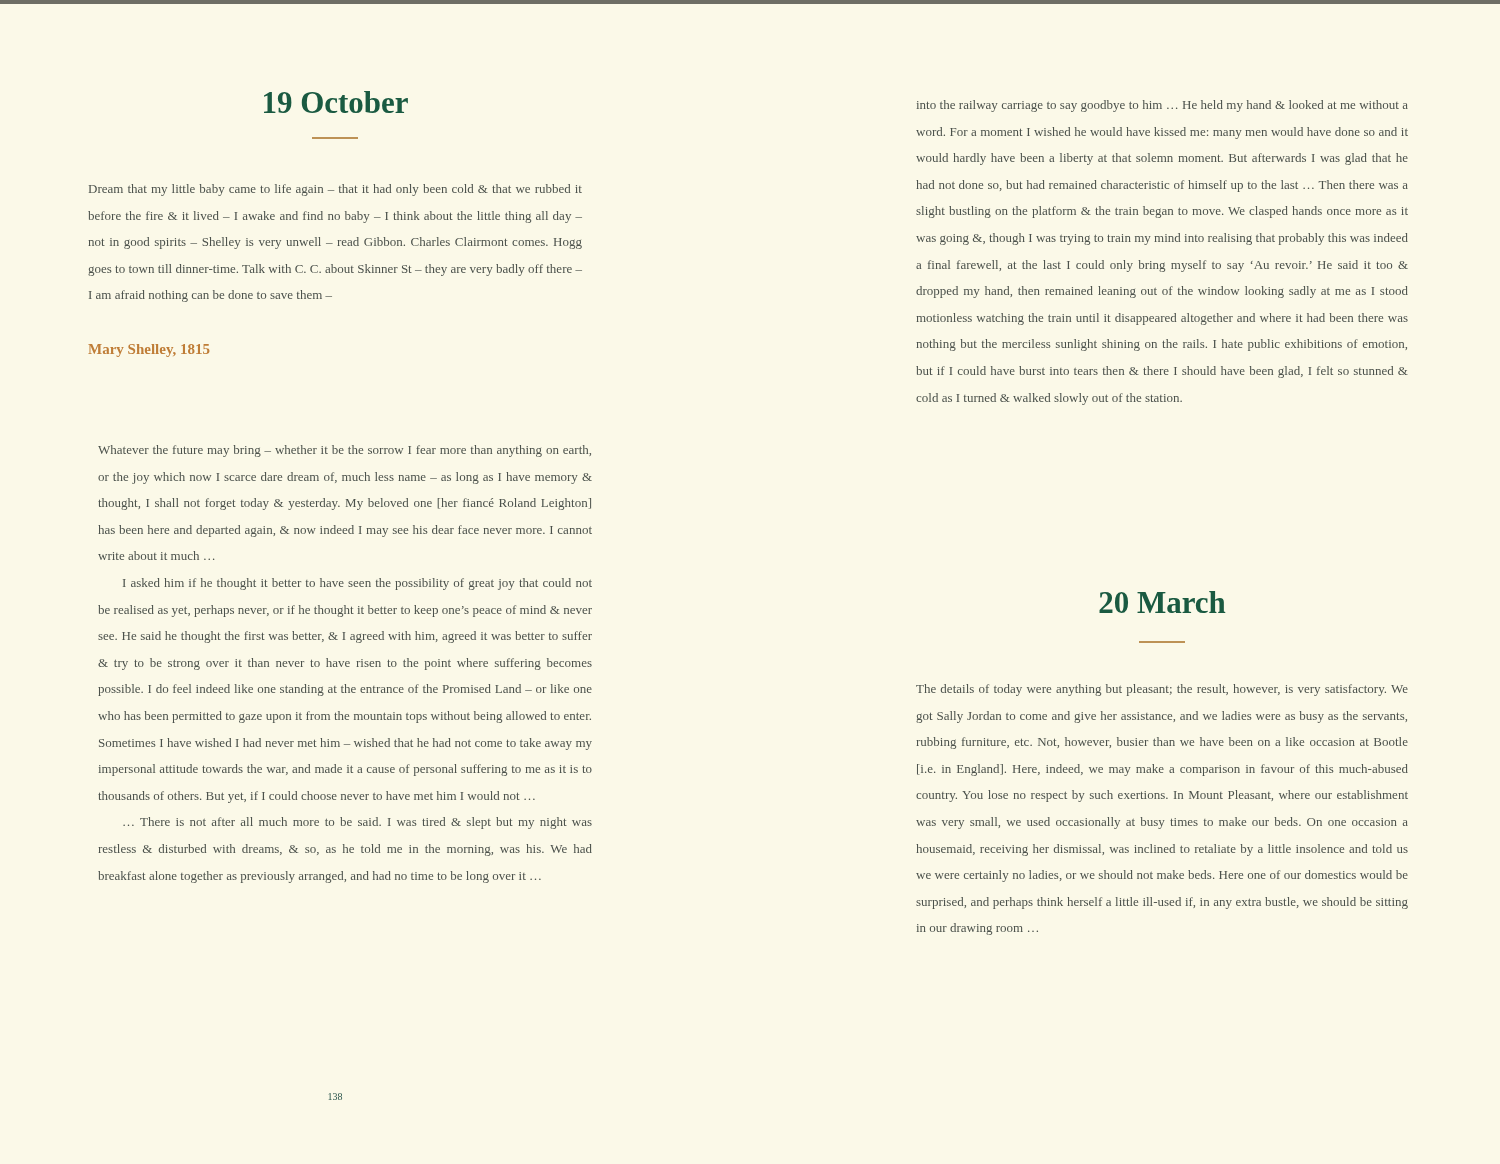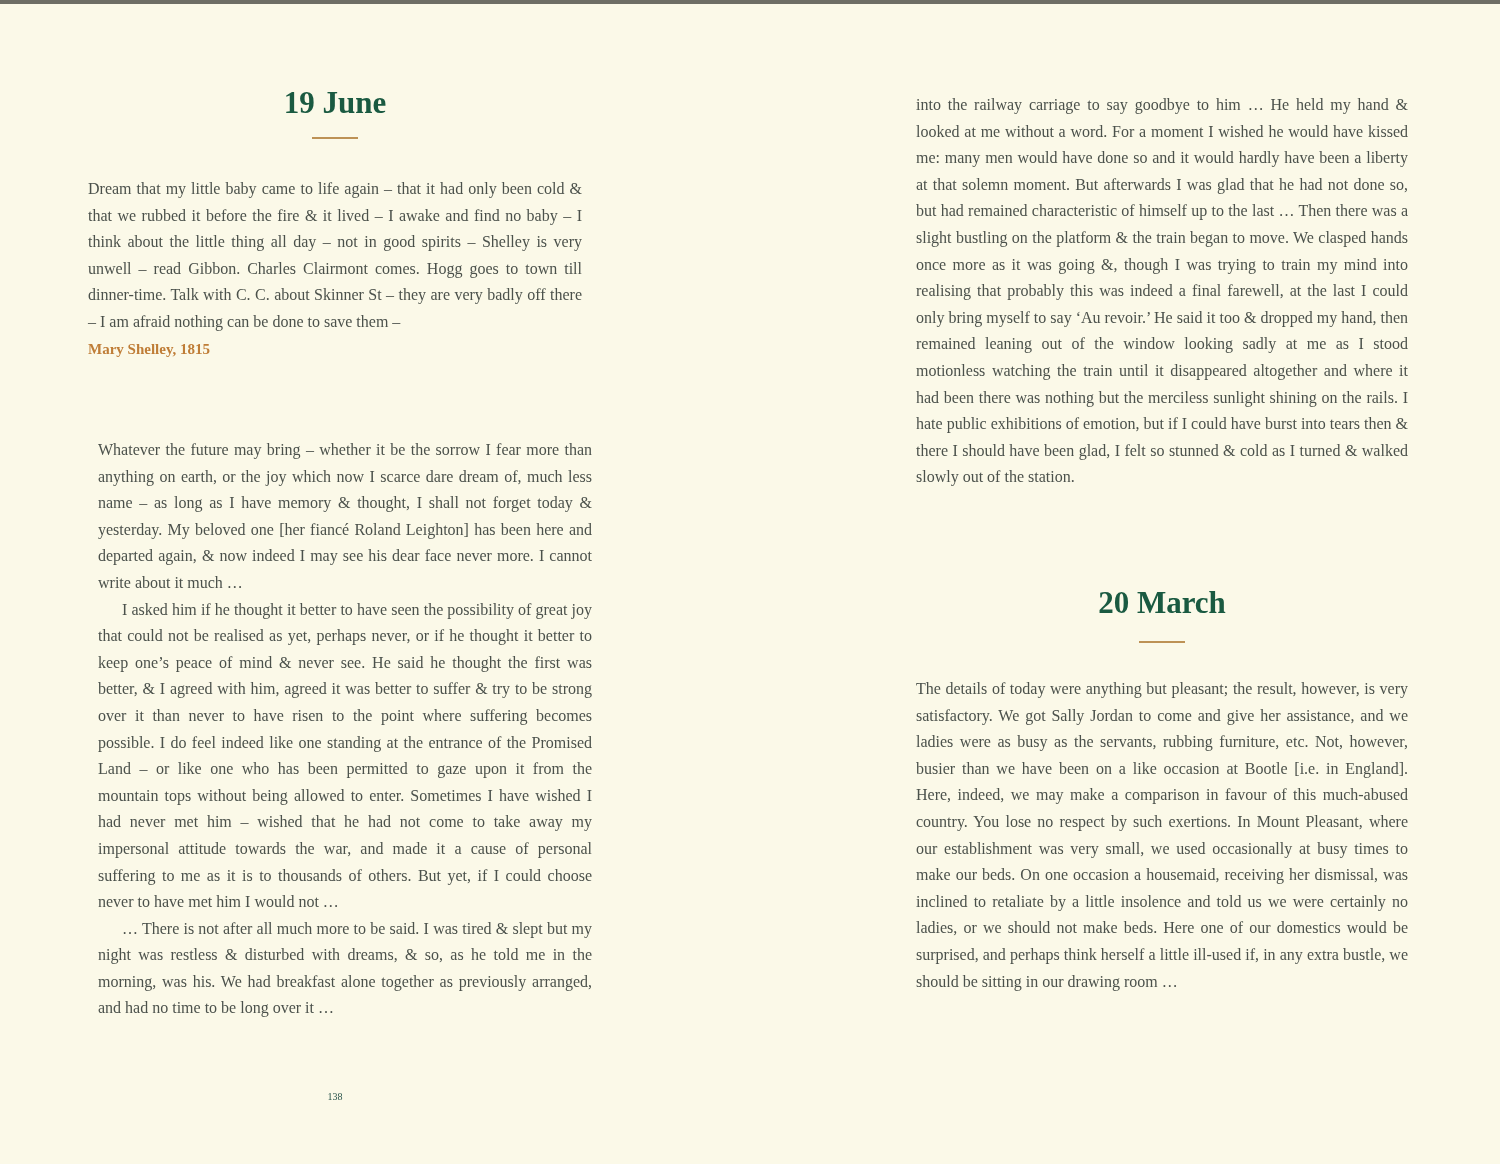--- a/index.html
+++ b/index.html
@@ -37,21 +37,21 @@
     color: var(--heading-green);
   }
   .rule {
     position: absolute; left: 50%;
     width: 46px; height: 2px;
     margin-left: -23px;
     background: var(--divider-tan);
   }
   .entry { position: absolute; left: 0; width: 100%; }
   .body-text {
-    font-size: 16px;
+    font-size: 13px;
     line-height: 26.6px;
     text-align: justify;
     color: var(--body-text);
   }
   .body-text.indent { text-indent: 24px; }
   .attribution {
     position: absolute; right: 0; left: 0; width: 100%;
     font-size: 15px; font-weight: 700;
     color: var(--attribution-orange);
   }
@@ -79,21 +79,21 @@
   .page.right .attr-three   { top: 1000px; }
   .page.right .pagenum      { top: 1091px; }
 </style>
 </head>
 <body>
 
 <div class="spread">
   <div class="top-edge"></div>
 
   <section class="page left">
-    <h1 class="date-heading">19 June</h1>
+    <h1 class="date-heading">19 October</h1>
     <div class="rule"></div>
 
     <div class="entry entry-one">
       <p class="body-text">Dream that my little baby came to life again – that it had only been cold &amp; that we rubbed it before the fire &amp; it lived – I awake and find no baby – I think about the little thing all day – not in good spirits – Shelley is very unwell – read Gibbon. Charles Clairmont comes. Hogg goes to town till dinner-time. Talk with C. C. about Skinner St – they are very badly off there – I am afraid nothing can be done to save them –</p>
     </div>
     <p class="attribution attr-one">Mary Shelley, 1815</p>
 
     <div class="entry entry-two">
       <p class="body-text">Whatever the future may bring – whether it be the sorrow I fear more than anything on earth, or the joy which now I scarce dare dream of, much less name – as long as I have memory &amp; thought, I shall not forget today &amp; yesterday. My beloved one [her fiancé Roland Leighton] has been here and departed again, &amp; now indeed I may see his dear face never more. I cannot write about it much …</p>
       <p class="body-text indent">I asked him if he thought it better to have seen the possibility of great joy that could not be realised as yet, perhaps never, or if he thought it better to keep one’s peace of mind &amp; never see. He said he thought the first was better, &amp; I agreed with him, agreed it was better to suffer &amp; try to be strong over it than never to have risen to the point where suffering becomes possible. I do feel indeed like one standing at the entrance of the Promised Land – or like one who has been permitted to gaze upon it from the mountain tops without being allowed to enter. Sometimes I have wished I had never met him – wished that he had not come to take away my impersonal attitude towards the war, and made it a cause of personal suffering to me as it is to thousands of others. But yet, if I could choose never to have met him I would not …</p>

